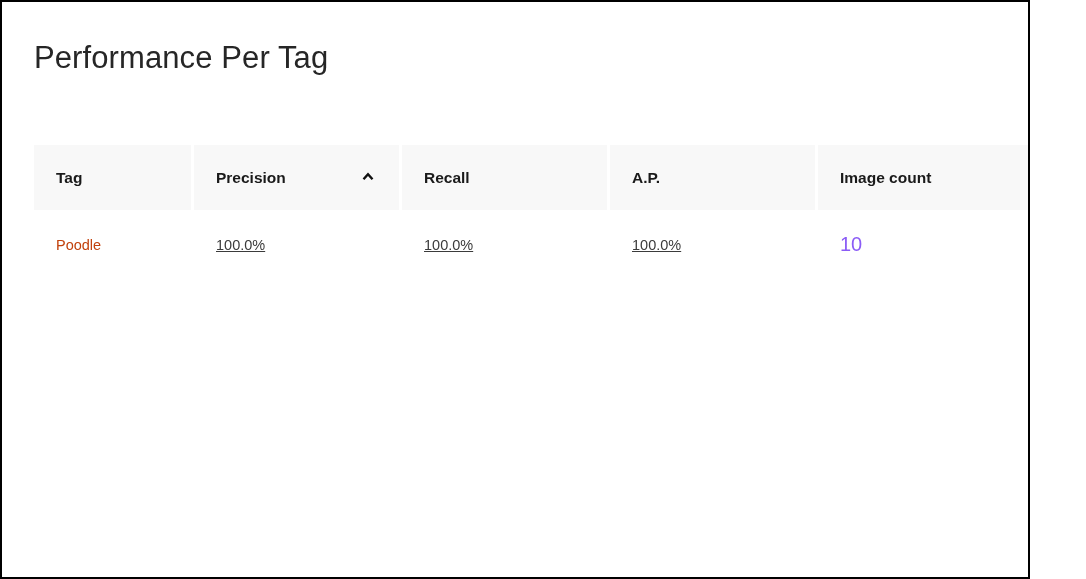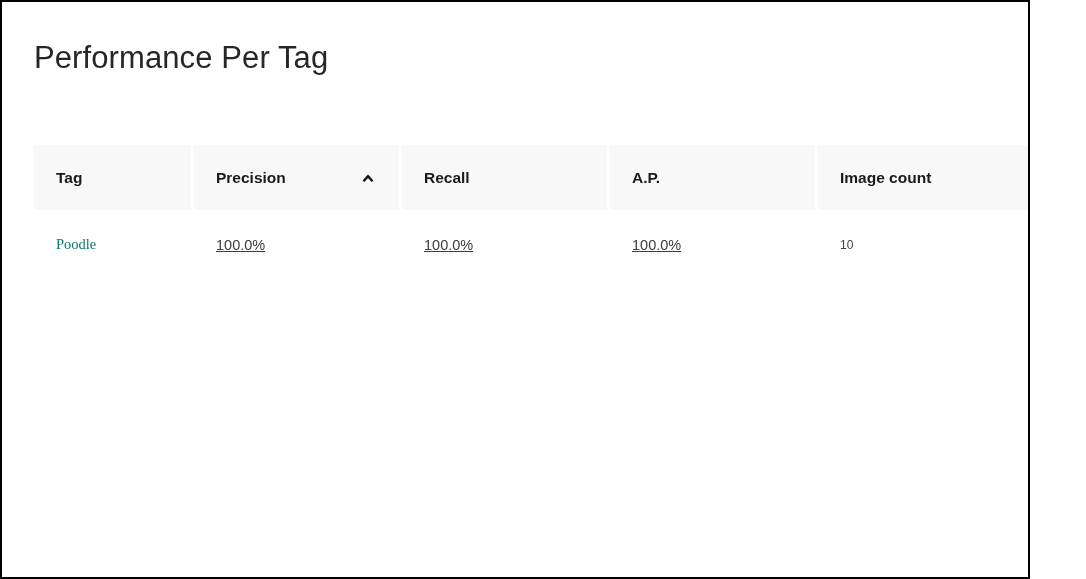--- a/index.html
+++ b/index.html
@@ -55,21 +55,21 @@
   }
   table.perf thead th:last-child { border-right: none; }
   th.col-tag      { width: 160px; }
   th.col-precision{ width: 208px; }
   th.col-recall   { width: 208px; }
   th.col-ap       { width: 208px; }
   th.col-imgcount { width: 232px; }
 
   .th-inner {
     display: flex;
-    align-items: center;
+    align-items: flex-start;
     justify-content: space-between;
     padding-right: 24px;
   }
   .sort-chevron {
     display: inline-block;
     width: 14px;
     height: 14px;
     flex: 0 0 auto;
     line-height: 0;
   }
@@ -84,35 +84,34 @@
     background: #ffffff;
     border: none;
     white-space: nowrap;
   }
   td.tag-cell {
     font-size: 17px;
     color: #5a9bd5;
     padding-left: 20px;
   }
   td.tag-cell .tag-link {
-    color: #0f766e;
+    color: #c2410c;
     text-decoration: none;
     cursor: pointer;
-    font-family: Liberation Serif, serif;
   }
   td.num-cell { font-size: 14.5px; color: #3c3c3c; text-decoration: underline; }
 
   .imgcount-cell { padding-left: 21px; }
   .imgcount-inner {
     display: flex;
     align-items: center;
   }
   .count-value {
-    font-size: 12px;
-    color: #404040;
+    font-size: 20px;
+    color: #8b5cf6;
     width: 38px;
     flex: 0 0 auto;
   }
   .bar-track {
     flex: 1 1 auto;
     height: 17px;
     position: relative;
     margin-right: 2px;
   }
   .bar-fill {

